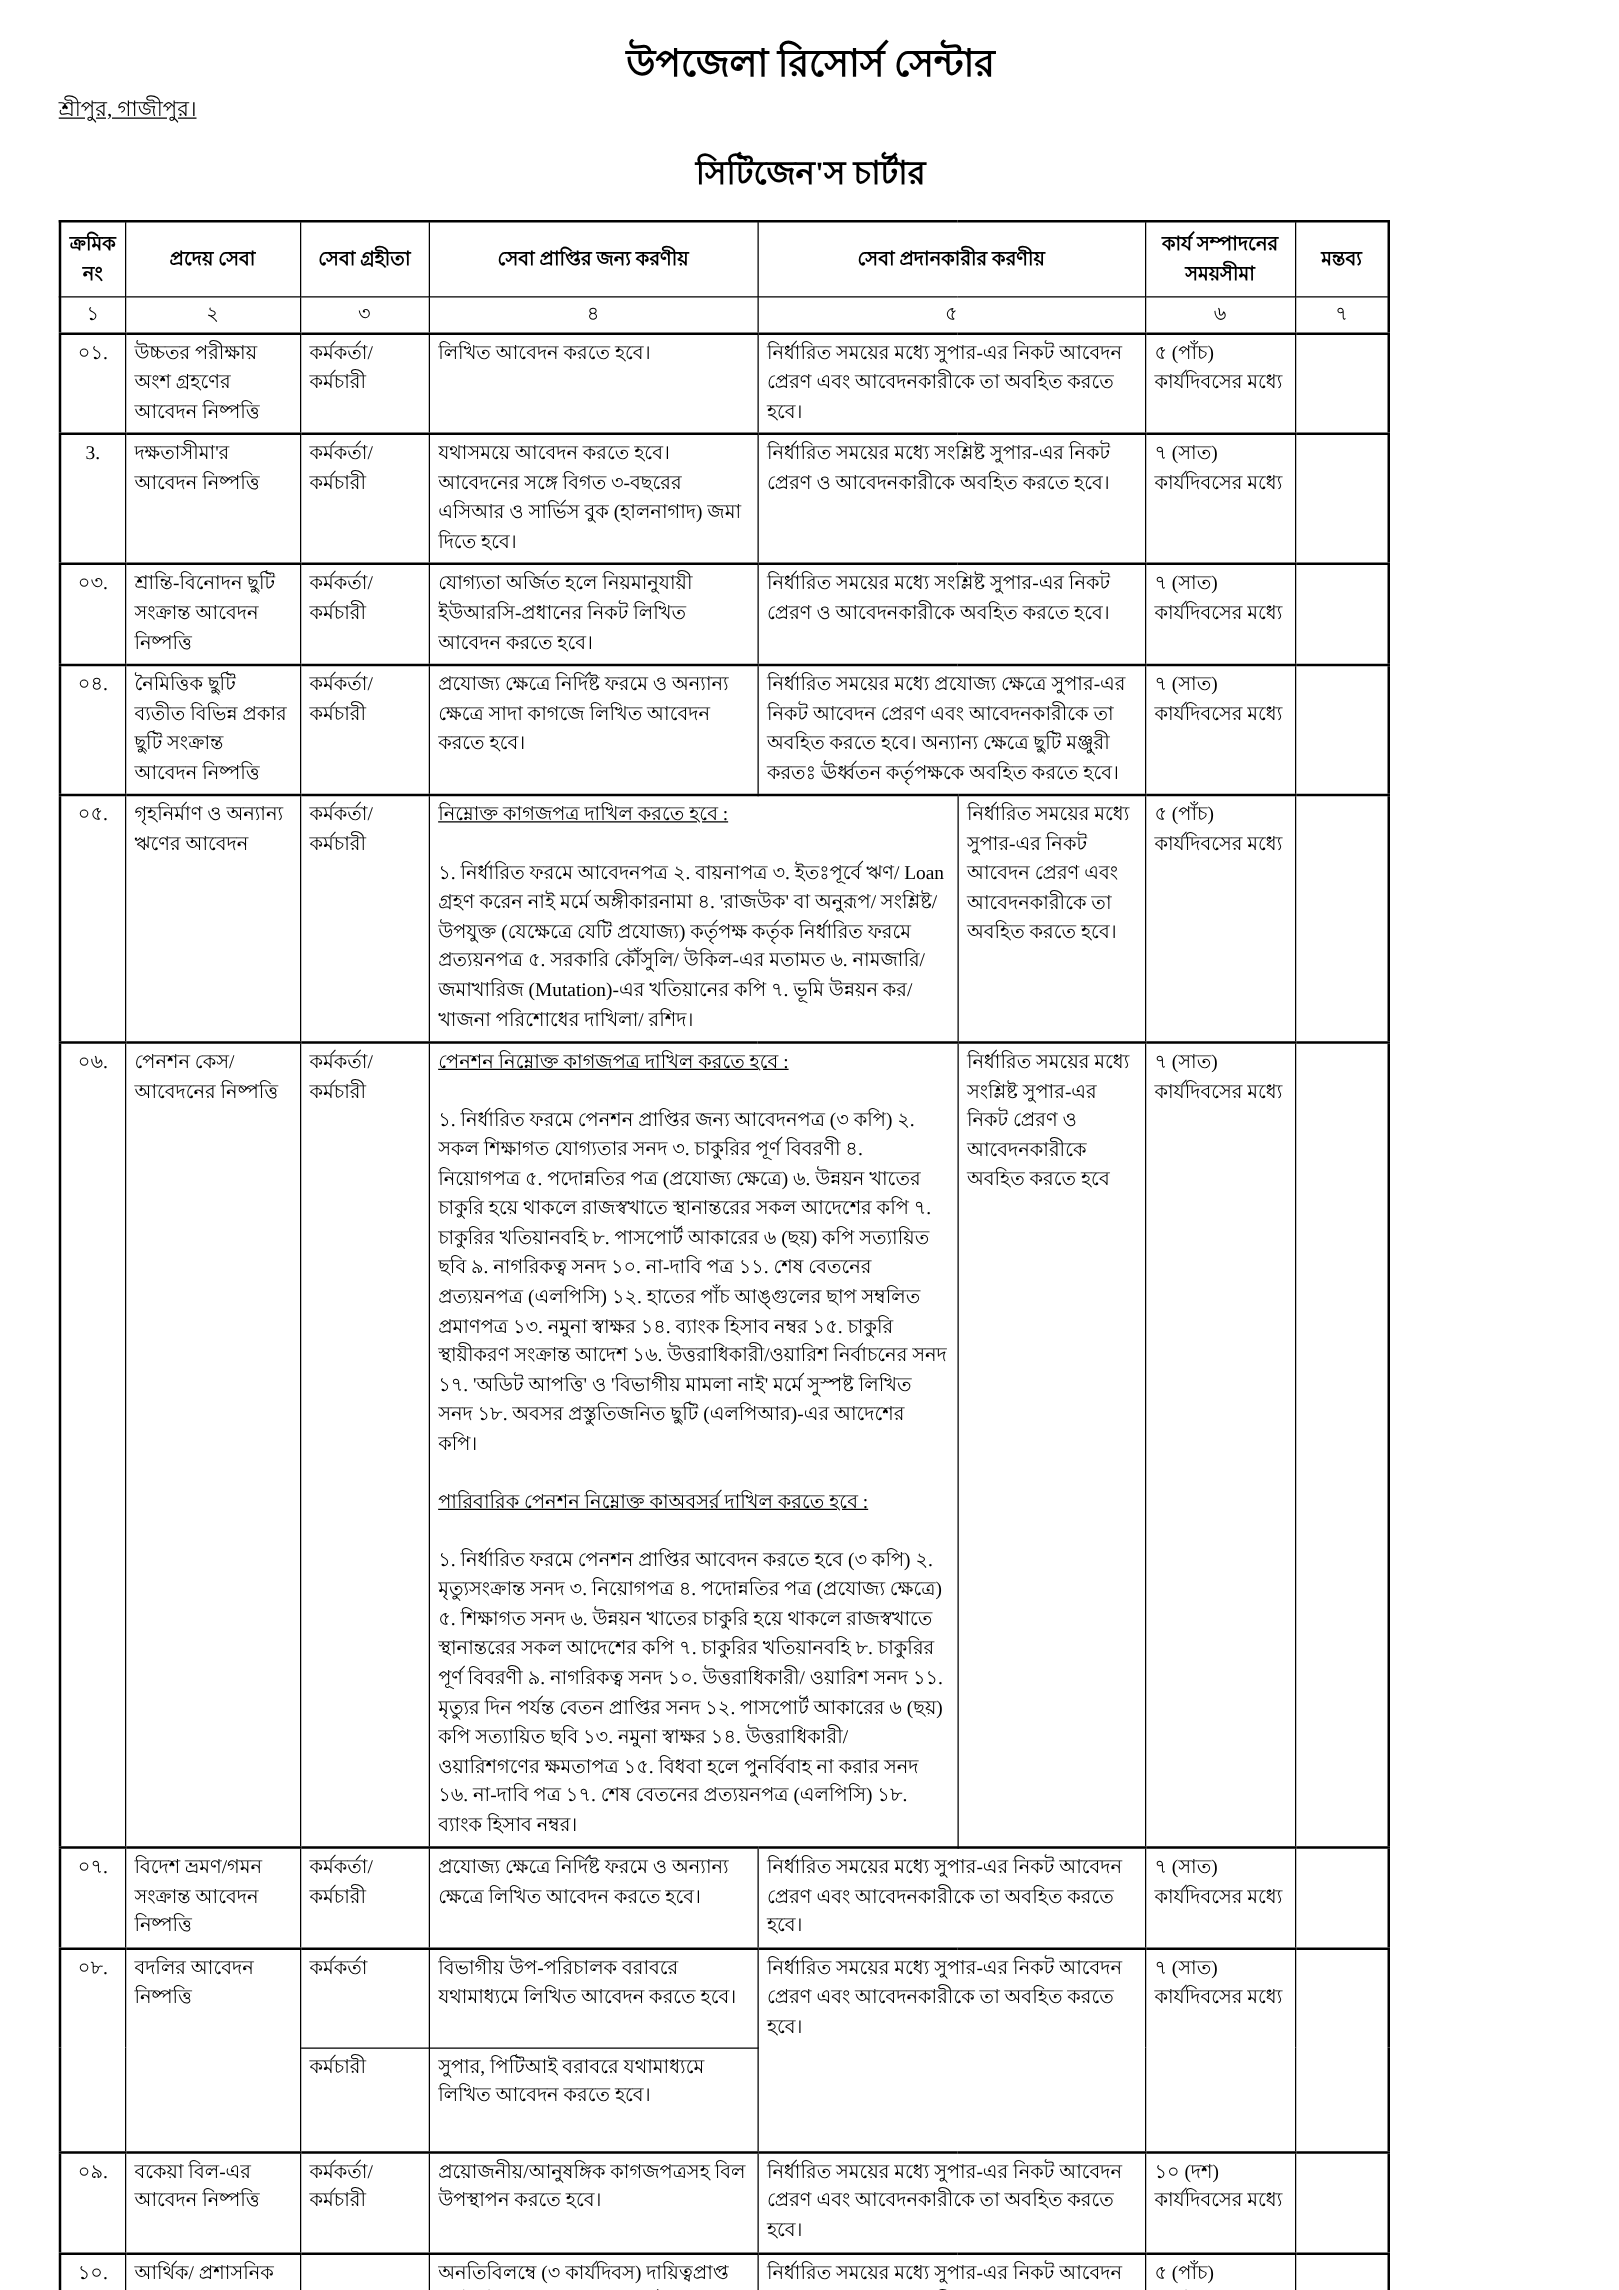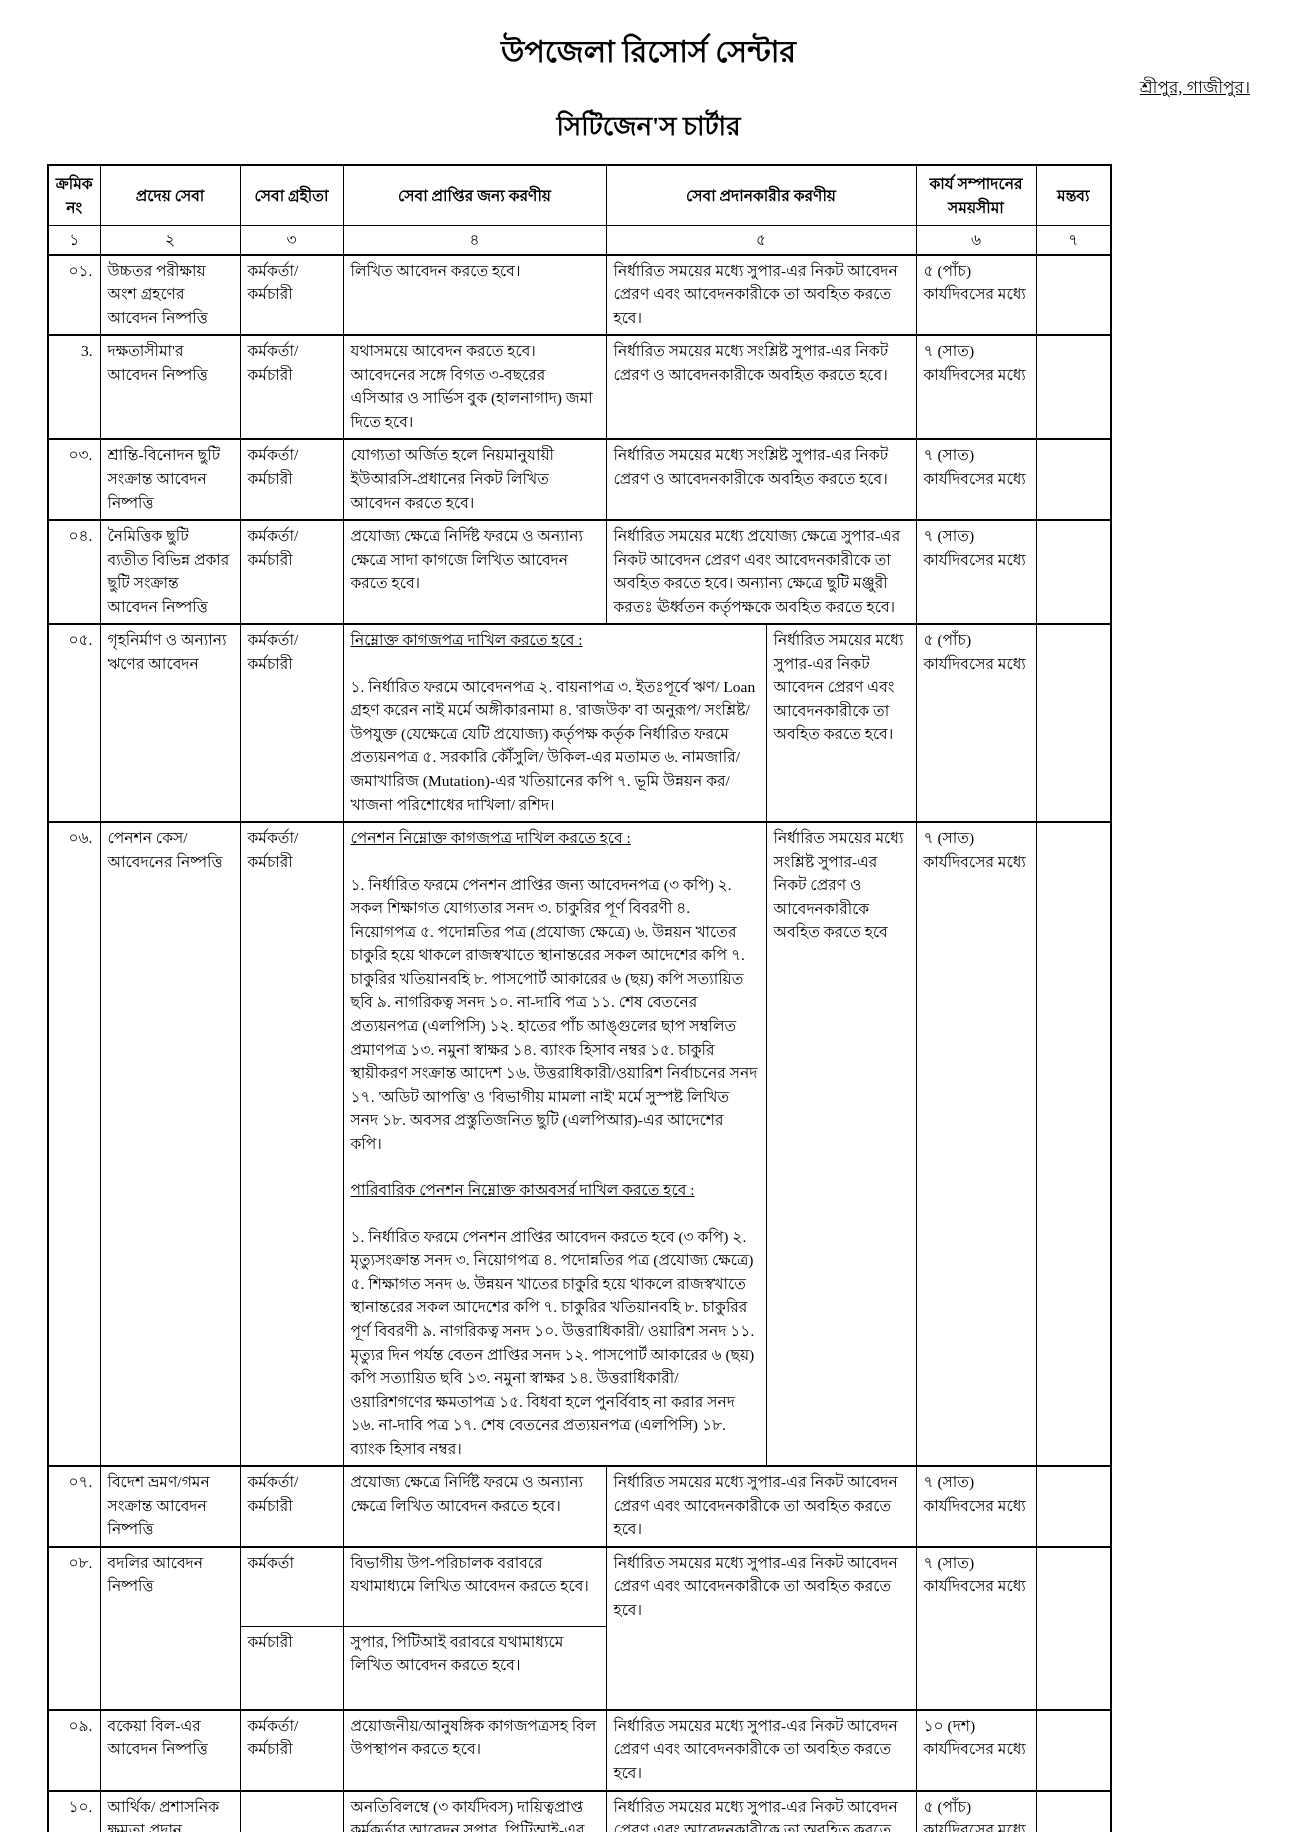--- a/index.html
+++ b/index.html
@@ -1,28 +1,28 @@
 <!DOCTYPE html>
 <html lang="bn"><head>
 <meta charset="utf-8">
 <style>
   html,body{margin:0;padding:0;background:#ffffff;color:#000;}
   body{width:1295px;font-family:"Liberation Serif","DejaVu Sans",serif;}
   .page{padding:34px 45px 24px 47px;}
   .doc-title{text-align:center;font-size:30px;font-weight:bold;line-height:1.2;}
-  .doc-subtitle{text-align:right;font-size:17px;margin-top:4px;}
+  .doc-subtitle{text-align:left;font-size:17px;margin-top:4px;}
   .doc-subtitle span{text-decoration:underline;}
-  .charter-heading{text-align:center;font-size:26px;font-weight:bold;margin:4px 0 14px 0;}
+  .charter-heading{text-align:center;font-size:26px;font-weight:bold;margin:16px 0 14px 0;}
   table.charter{border-collapse:collapse;table-layout:fixed;width:1063px;border:2.5px solid #000;}
   td,th{border:1px solid #000;padding:3px 7px 5px 7px;vertical-align:top;
         font-size:15.5px;line-height:1.52;word-wrap:break-word;}
   th{font-weight:bold;text-align:center;vertical-align:middle;padding:6px 4px;}
   .num-row td{text-align:center;border-bottom:2.5px solid #000;padding:2px;}
   .rt{border-top:2.5px solid #000;}
-  .serial{text-align:right;}
+  .serial{text-align:center;}
   .u{text-decoration:underline;display:inline;font-family:Liberation Serif, serif;}
   .block{display:block;margin-top:23px;}
   .remark-small{font-size:12.5px;line-height:1.45;}
   .h1r td{height:70px;} .h5r td{height:148px;} .h10r td{height:118px;}
   .h8a td{height:70px;} .h8b td{height:74px;}
 </style>
 </head>
 <body>
 
 <div class="page">

